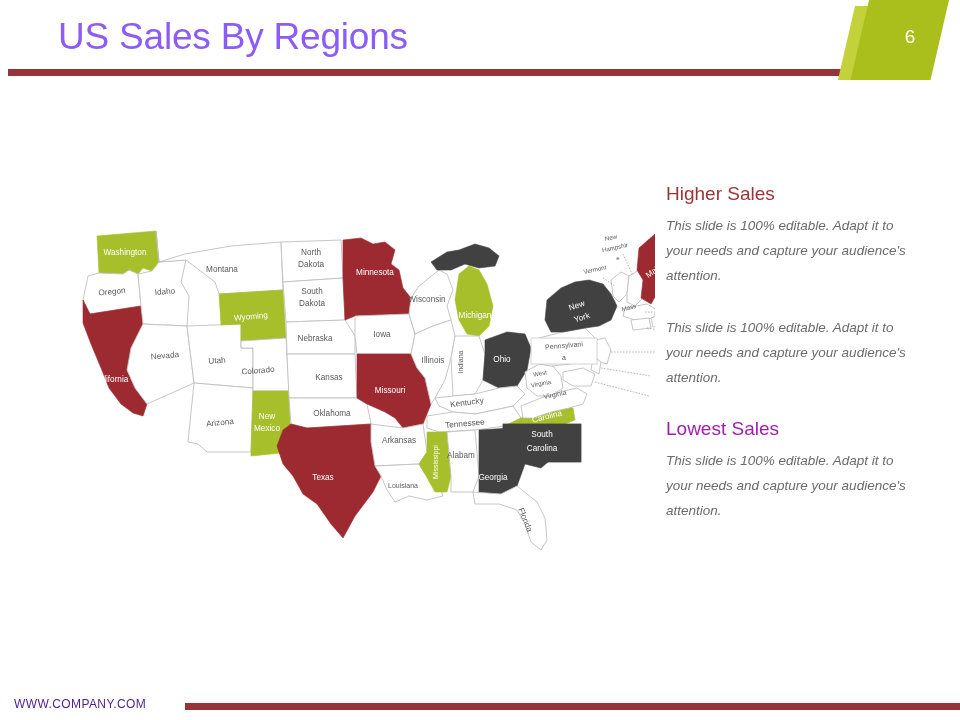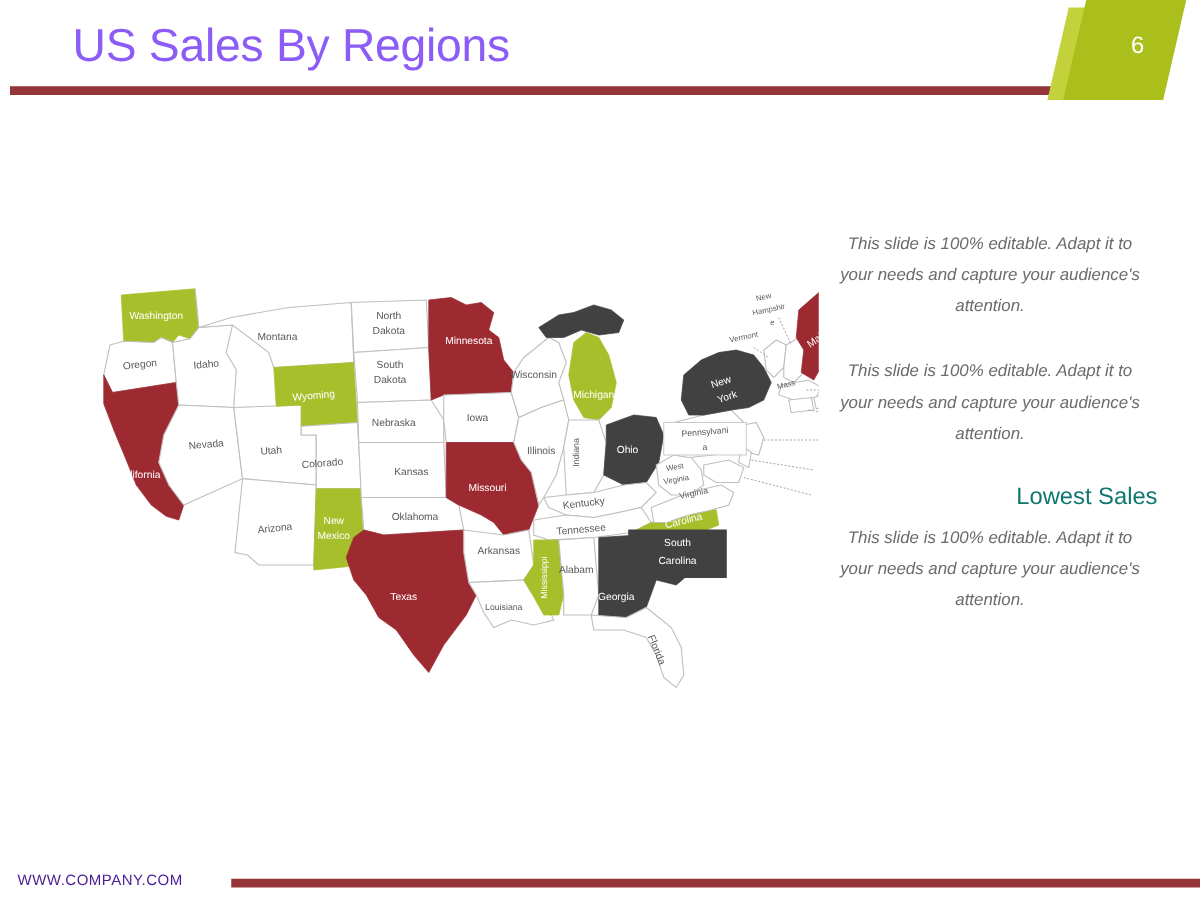--- a/index.html
+++ b/index.html
@@ -103,29 +103,28 @@
   .block { margin-bottom: 27px; }
   .block:last-child { margin-bottom: 0; }
   .block-heading {
     font-size: 19px;
     font-weight: 400;
     margin: 0 0 7px 0;
     line-height: 24px;
   }
   .block-heading.c-red  { color: #9a3438; }
   .block-heading.c-green{ color: #b4c23c; }
-  .block-heading.c-dark { color: #0f766e; text-align: right; }
+  .block-heading.c-dark { color: #a21caf; }
   .block-body {
     font-size: 13.5px;
     font-style: italic;
     color: #6b6b6b;
     line-height: 25px;
     margin: 0;
     width: 252px;
-    text-align: center;
   }
 
   
   #map-wrap {
     position: absolute;
     left: 55px;
     top: 228px;
     width: 600px;
     height: 340px;
   }
@@ -290,20 +289,21 @@
   <text class="lbl lbl-xs" x="643" y="110" transform="rotate(-14 643 110)">Connecticut</text>
   <text class="lbl lbl-xs" x="630" y="122" transform="rotate(-14 630 122)">New</text>
   <text class="lbl lbl-xs" x="634" y="134" transform="rotate(-14 634 134)">Jersey</text>
   <text class="lbl lbl-xs" x="626" y="150" transform="rotate(-12 626 150)">Delaware</text>
   <text class="lbl lbl-xs" x="626" y="172" transform="rotate(-12 626 172)">Maryland</text>
 </svg>
 </div>
 
 <div id="text-panel">
   <div class="block">
+    <h3 class="block-heading c-red">Higher Sales</h3>
     <p class="block-body">This slide is 100% editable. Adapt it to your needs and capture your audience's attention.</p>
   </div>
   <div class="block">
     <p class="block-body">This slide is 100% editable. Adapt it to your needs and capture your audience's attention.</p>
   </div>
   <div class="block">
     <h3 class="block-heading c-dark">Lowest Sales</h3>
     <p class="block-body">This slide is 100% editable. Adapt it to your needs and capture your audience's attention.</p>
   </div>
 </div>

